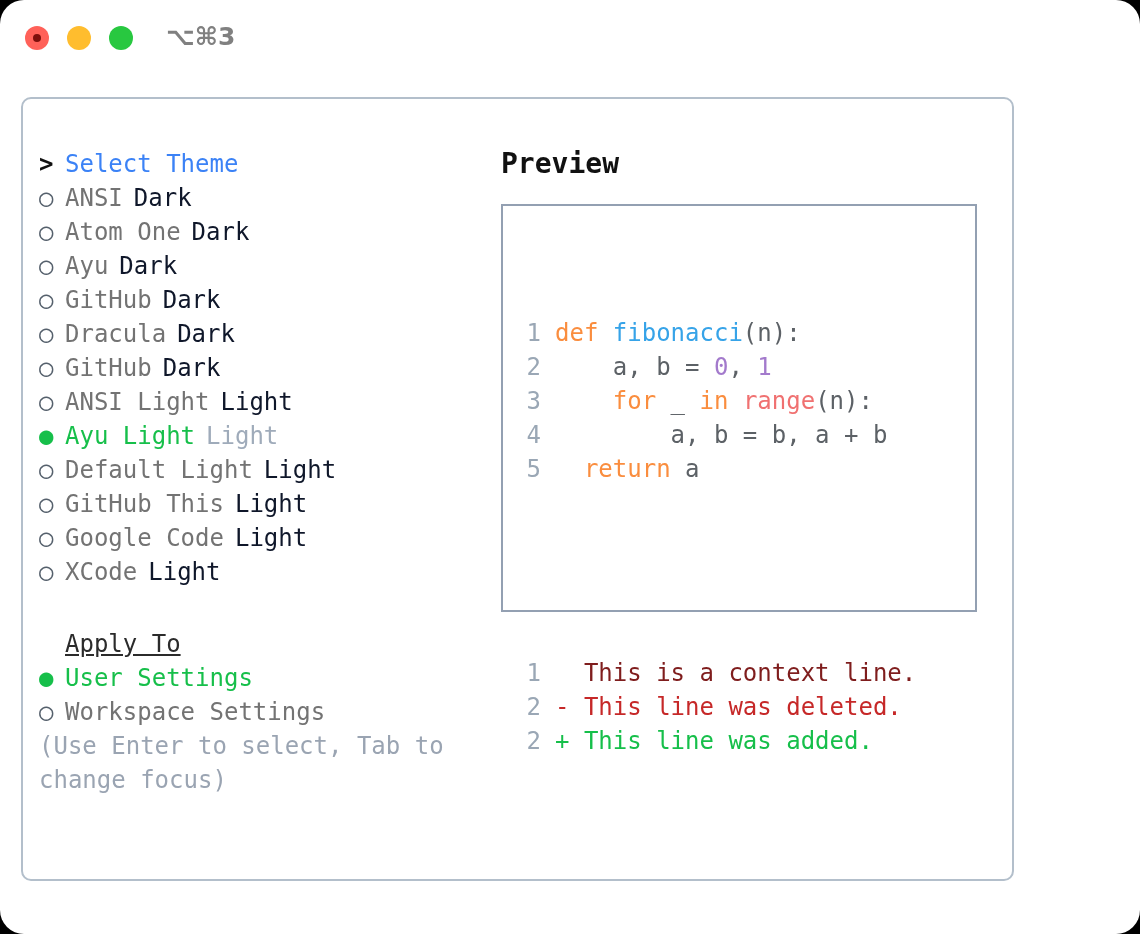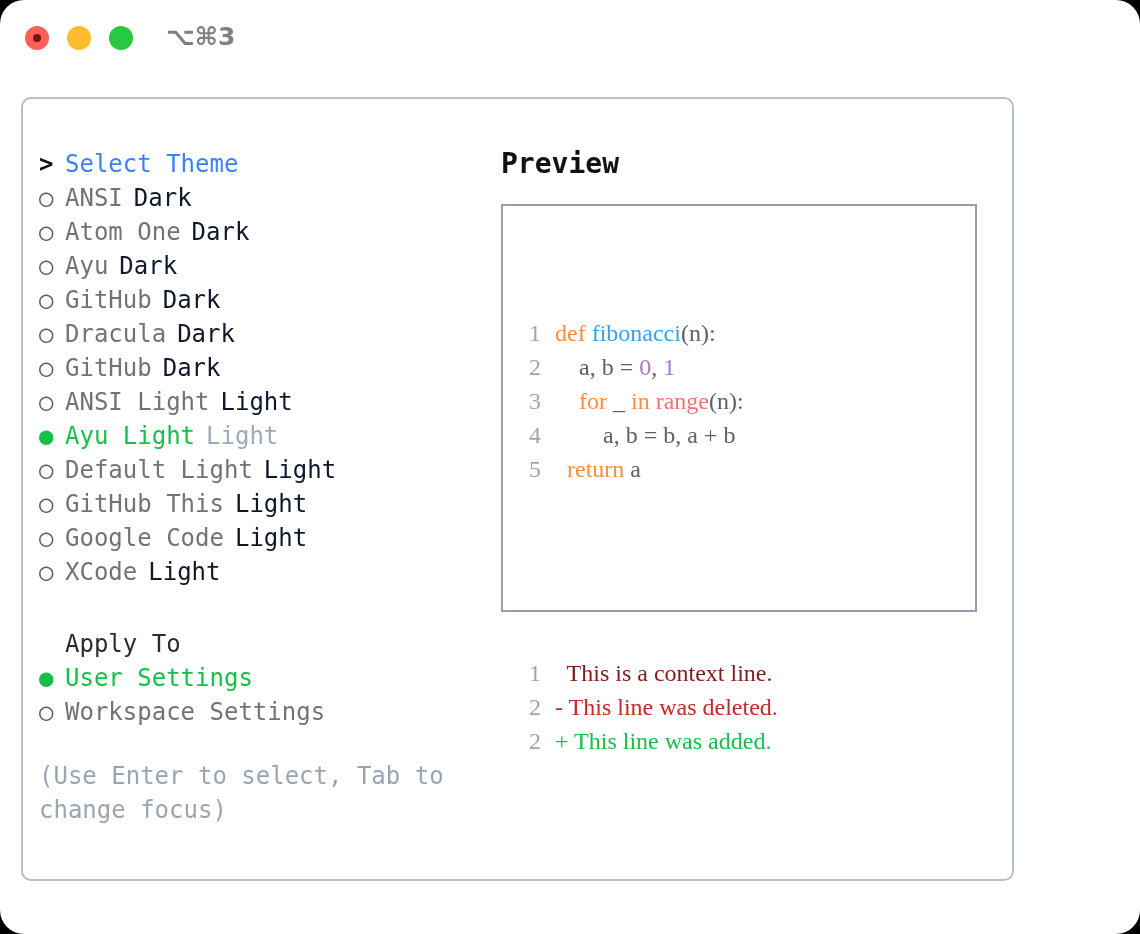--- a/index.html
+++ b/index.html
@@ -115,24 +115,24 @@
 
   .section-gap { height: 38px; }
 
   .subheading {
     height: 34px;
     line-height: 34px;
     font-size: 24px;
     color: #2b2b2b;
     padding-left: 26px;
     white-space: nowrap;
+    text-decoration: underline;
   }
 
   .hint {
-    margin-top: 30px;
     font-size: 24px;
     line-height: 34px;
     color: #9aa4b2;
     width: 410px;
   }
 
   
   .right-col {
     position: absolute;
     left: 478px; top: 48px;
@@ -153,21 +153,20 @@
     box-sizing: border-box;
     background: #ffffff;
     position: relative;
   }
   .code {
     position: absolute;
     left: 12px; top: 42px;
     font-size: 24px;
     line-height: 34px;
     white-space: pre;
-    font-family: Liberation Serif, serif;
   }
   .cline { height: 34px; white-space: pre; }
   .gutter {
     display: inline-block;
     width: 26px;
     text-align: right;
     color: #9aa7b5;
     margin-right: 14px;
   }
   .blank-line { height: 34px; }

